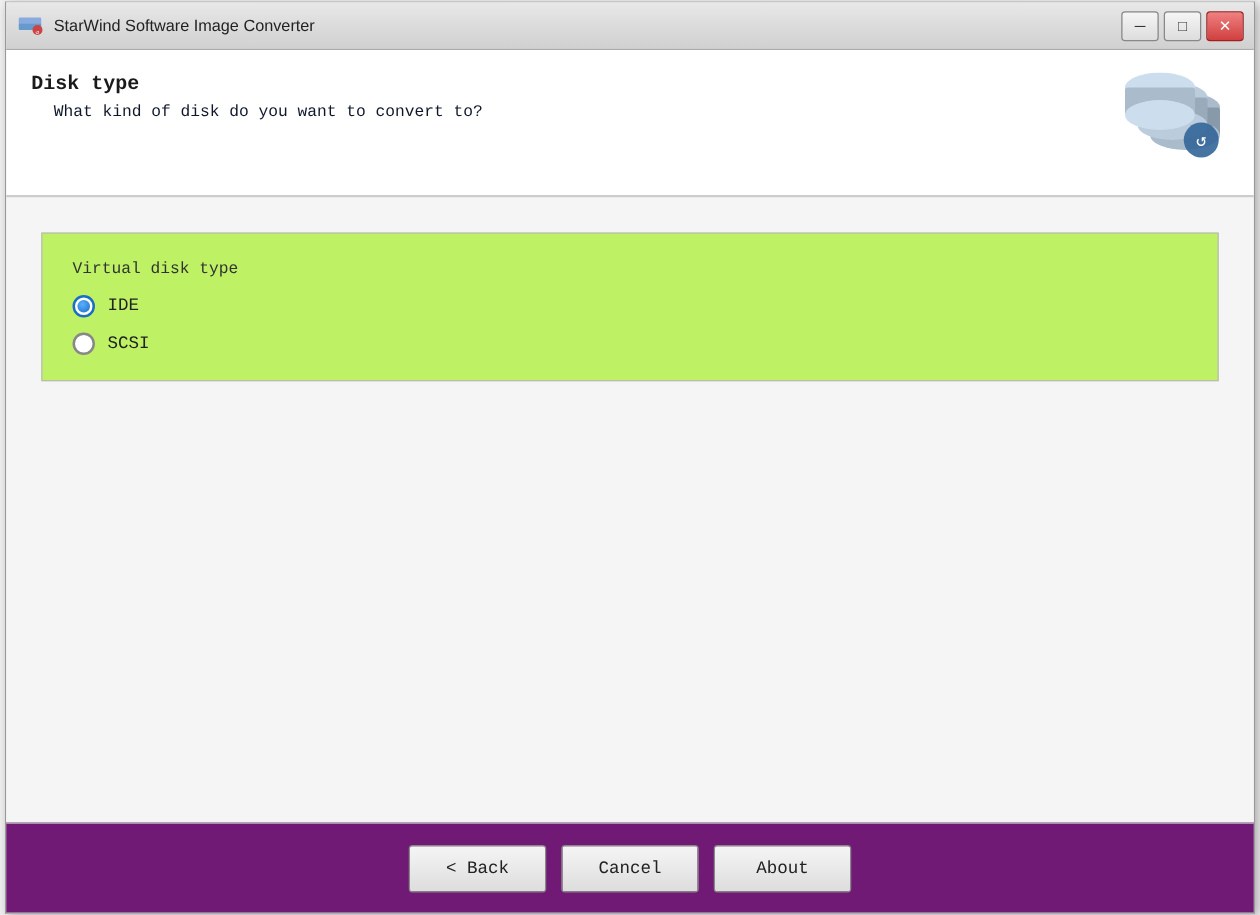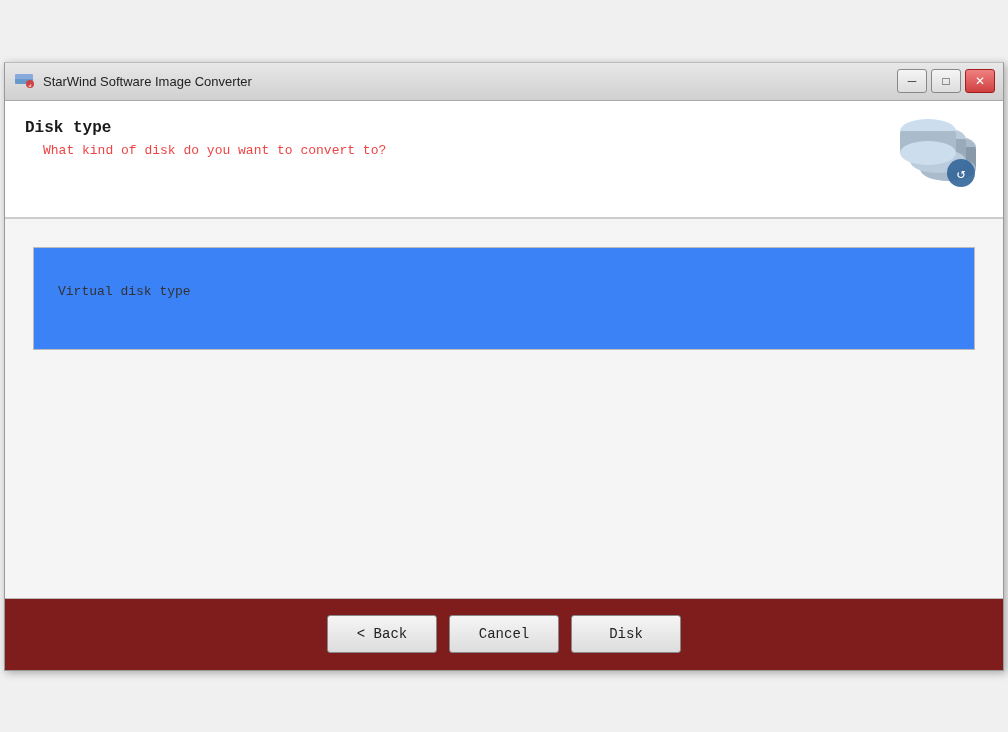--- a/index.html
+++ b/index.html
@@ -8,21 +8,21 @@
       background: #f0f0f0;
       font-family: 'Courier New', Courier, monospace;
       display: flex;
       align-items: center;
       justify-content: center;
       min-height: 100vh;
     }
 
     .window {
       width: 1000px;
-      height: 609px;
+      height: 730px;
       background: #f5f5f5;
       border: 1px solid #999;
       border-top: 1px solid #bbb;
       box-shadow: 2px 2px 8px rgba(0,0,0,0.3);
       display: flex;
       flex-direction: column;
     }
 
     
     .title-bar {
@@ -96,21 +96,21 @@
     .header-title {
       font-size: 16px;
       font-weight: bold;
       color: #1a1a1a;
       font-family: 'Courier New', Courier, monospace;
       margin-bottom: 6px;
     }
 
     .header-subtitle {
       font-size: 13px;
-      color: #ef4444;
+      color: #0f172a;
       font-family: 'Courier New', Courier, monospace;
       margin-left: 18px;
     }
 
     
     .header-icon {
       width: 90px;
       height: 80px;
       flex-shrink: 0;
     }
@@ -120,22 +120,22 @@
       flex: 1;
       background: #f5f5f5;
       padding: 28px 28px;
       display: flex;
       flex-direction: column;
     }
 
     
     .content-box {
       border: 1px solid #bbb;
-      background: #3b82f6;
-      padding: 36px 24px;
+      background: #bef264;
+      padding: 20px 24px;
       width: 100%;
     }
 
     .section-label {
       font-size: 13px;
       color: #333;
       font-family: 'Courier New', Courier, monospace;
       margin-bottom: 14px;
     }
 
@@ -176,21 +176,21 @@
     }
 
     .radio-label {
       font-size: 14px;
       font-family: 'Courier New', Courier, monospace;
       color: #222;
     }
 
     
     .footer {
-      background: #7f1d1d;
+      background: #701a75;
       border-top: 1px solid #bbb;
       height: 72px;
       display: flex;
       align-items: center;
       justify-content: center;
       gap: 12px;
       flex-shrink: 0;
     }
 
     .btn {
@@ -257,22 +257,38 @@
       <ellipse cx="35" cy="34" rx="28" ry="12" fill="#ccddee"></ellipse>
 
       <circle cx="68" cy="54" r="14" fill="#336699" opacity="0.9"></circle>
       <text x="68" y="59" text-anchor="middle" font-size="14" fill="white">↺</text>
     </svg>
   </div>
 
   <div class="main-content">
     <div class="content-box">
       <div class="section-label">Virtual disk type</div>
+      <div class="radio-group">
+
+        <div class="radio-item">
+          <div class="radio-circle selected">
+            <div class="radio-inner"></div>
+          </div>
+          <span class="radio-label">IDE</span>
+        </div>
+
+        <div class="radio-item">
+          <div class="radio-circle">
+          </div>
+          <span class="radio-label">SCSI</span>
+        </div>
+
+      </div>
     </div>
   </div>
 
   <div class="footer">
     <button class="btn">&lt; Back</button>
     <button class="btn">Cancel</button>
-    <button class="btn">Disk</button>
+    <button class="btn">About</button>
   </div>
 
 </div>
 
 </body></html>

